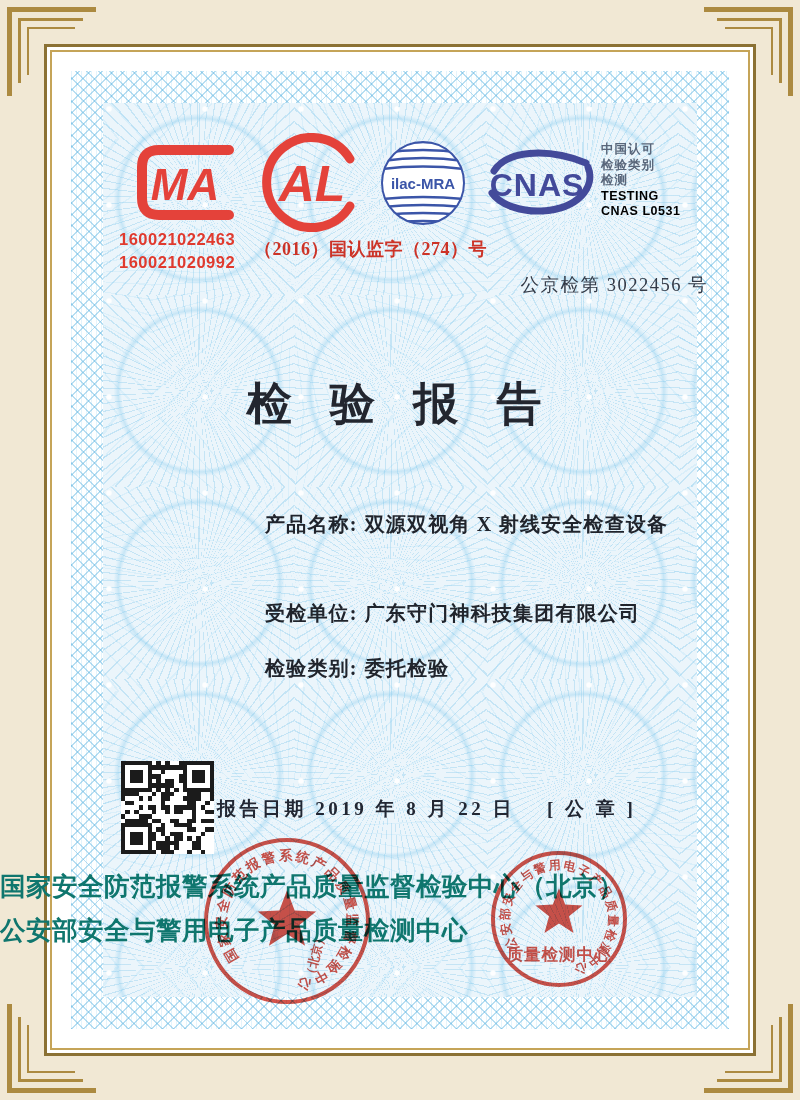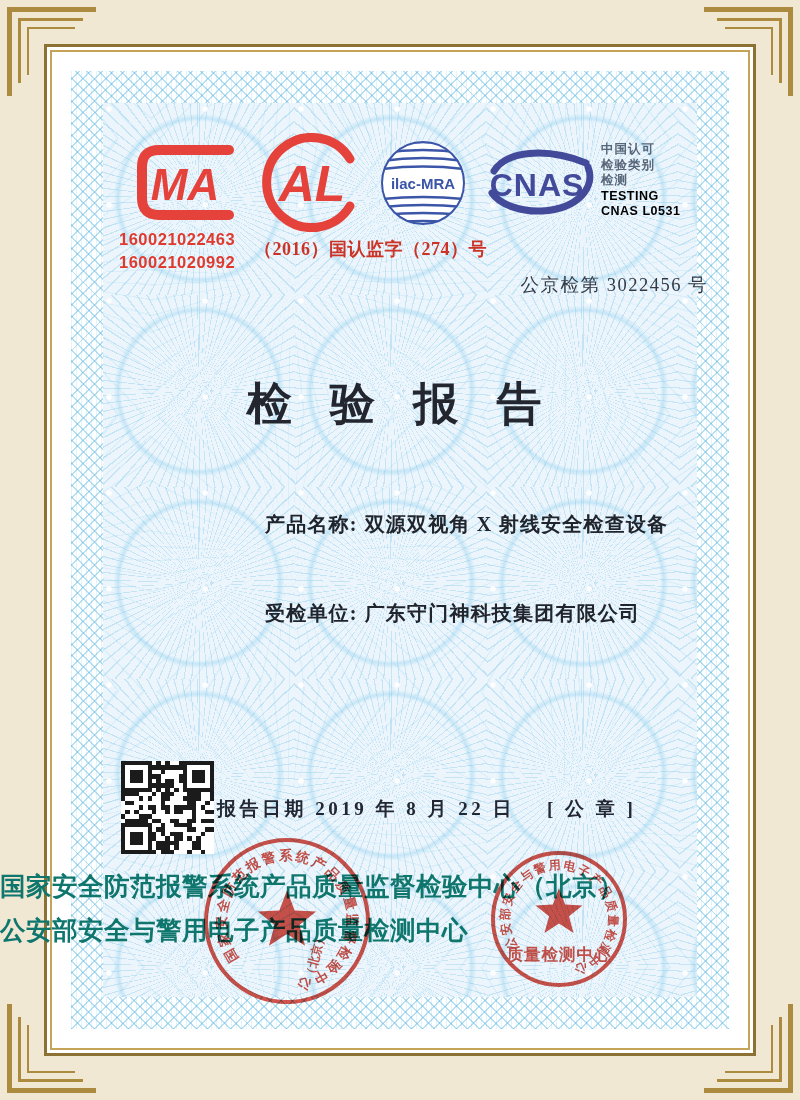--- a/index.html
+++ b/index.html
@@ -172,20 +172,23 @@
   <div class="abs report-no">公京检第 3022456 号</div>
 
   <div class="abs title">检验报告</div>
 
   <div class="abs field f0">
     <span>产品名称:</span><span class="val">双源双视角 X 射线安全检查设备</span>
   </div>
   <div class="abs field f2">
     <span>受检单位:</span><span class="val">广东守门神科技集团有限公司</span>
   </div>
+  <div class="abs field f3">
+    <span>检验类别:</span><span class="val">委托检验</span>
+  </div>
 
   <div class="abs qr" id="qr">
       <b class="d"></b>
       <b class="d"></b>
       <b class="d"></b>
       <b class="d"></b>
       <b class="d"></b>
       <b class="d"></b>
       <b class="d"></b>
       <b></b>

